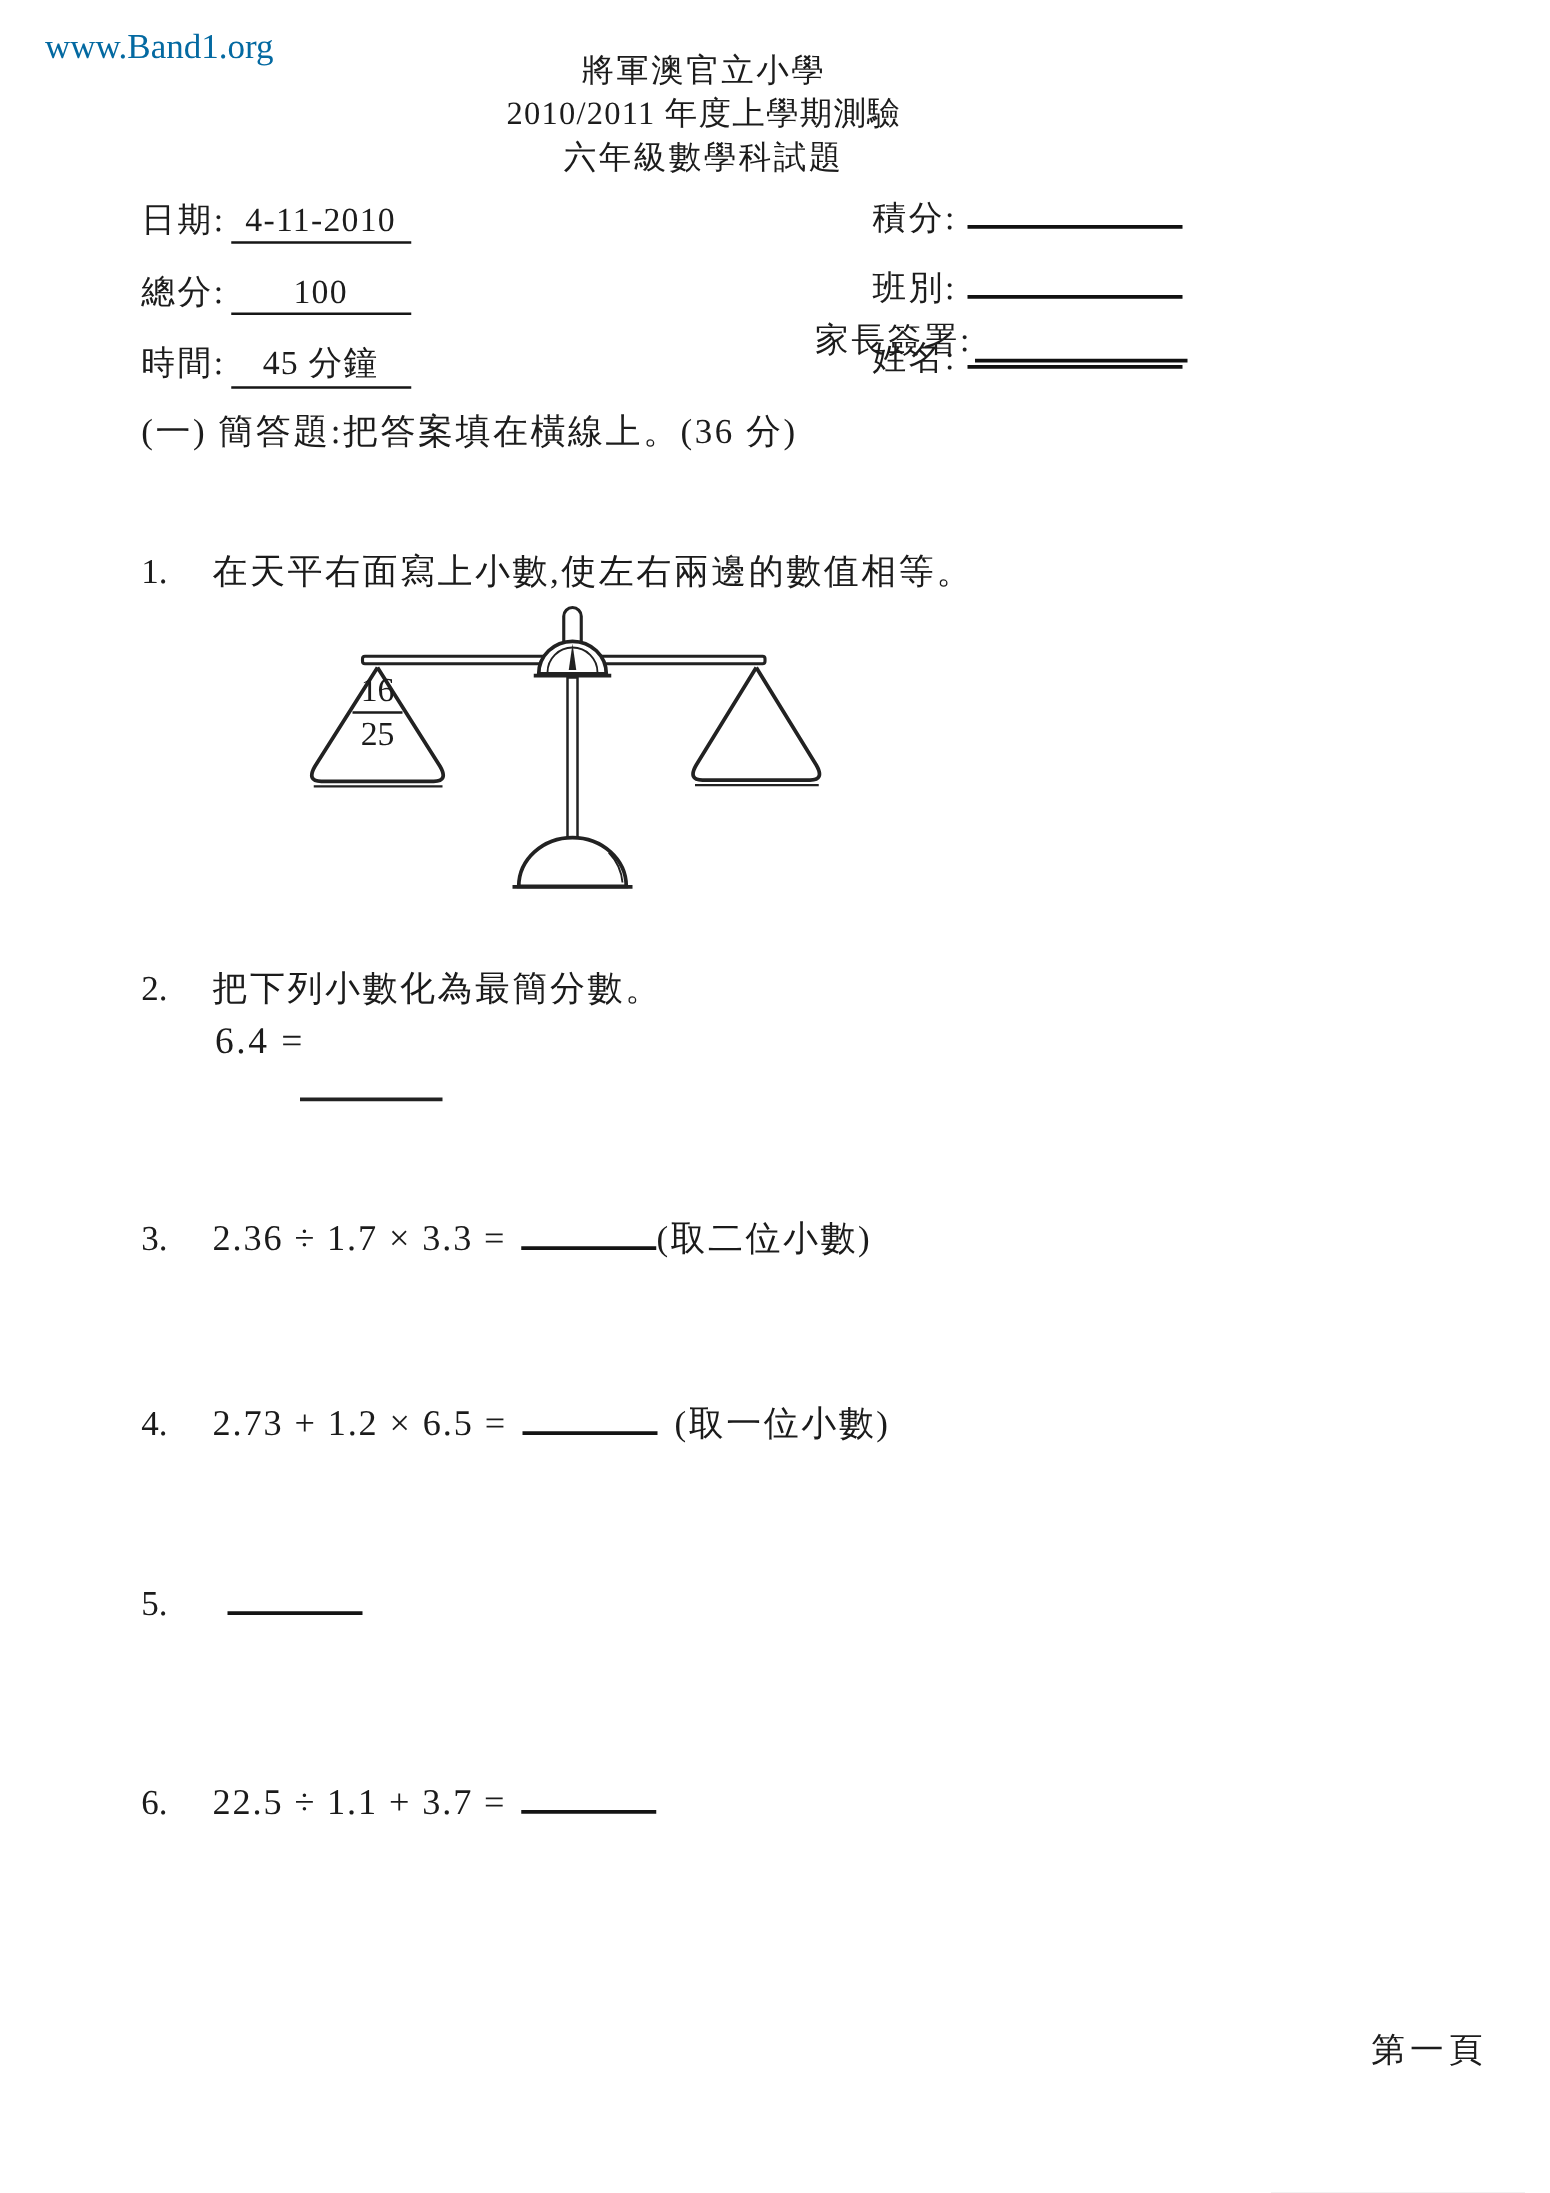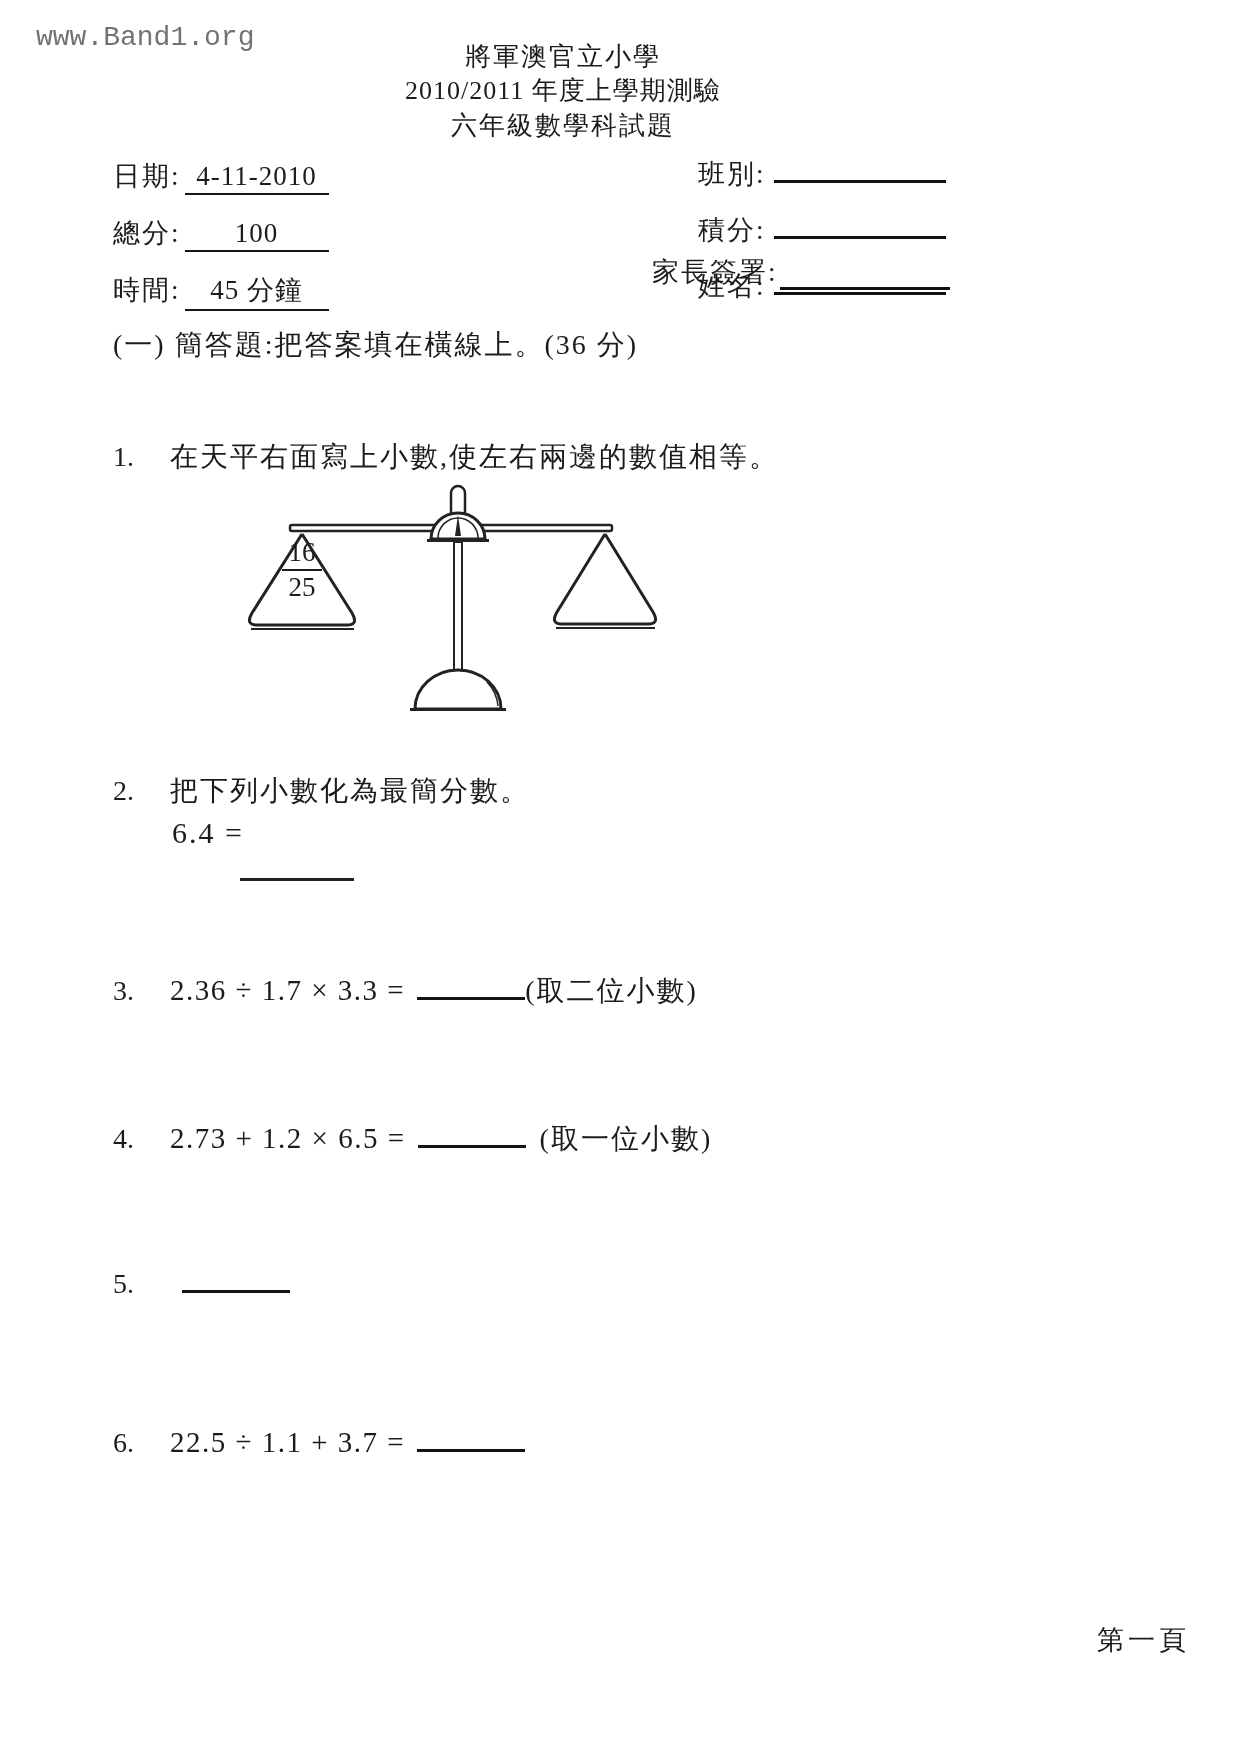--- a/index.html
+++ b/index.html
@@ -8,22 +8,22 @@
     width:1240px;height:1754px;
     margin:0 auto;
     background:#ffffff;
     color:#1c1c1c;
     font-family:"Liberation Serif","DejaVu Serif",serif;
     overflow:hidden;
   }
   .abs{position:absolute;}
   .watermark{
     left:36px;top:22px;
-    font-family:Liberation Mono, monospace;
-    font-size:28px;color:#737373;
+    font-family:Liberation Serif, serif;
+    font-size:28px;color:#0369a1;
   }
   .title-block{left:313px;top:40px;width:500px;text-align:center;letter-spacing:2px;font-family:Liberation Serif, serif;}
   .title-line{font-size:26px;line-height:1.32;}
   .title-line.num{letter-spacing:1px;}
 
   .info-left{left:113px;top:138px;font-size:27px;}
   .info-row{display:flex;align-items:baseline;margin-bottom:7px;letter-spacing:2px;margin-top:20px;}
   .info-label{white-space:nowrap;}
   .uval{
     display:inline-block;min-width:132px;text-align:center;
@@ -89,25 +89,25 @@
       <span class="uval">100</span>
     </div>
     <div class="info-row">
       <span class="info-label">時間:</span>
       <span class="uval">45 分鐘</span>
     </div>
   </div>
 
   <div class="abs info-right">
     <div class="info-row">
+      <span class="info-label">積分:</span>
+      <span class="line"></span>
+    </div>
+    <div class="info-row">
       <span class="info-label">班別:</span>
-      <span class="line"></span>
-    </div>
-    <div class="info-row">
-      <span class="info-label">積分:</span>
       <span class="line"></span>
     </div>
     <div class="info-row">
       <span class="info-label">姓名:</span>
       <span class="line"></span>
     </div>
   </div>
 
   <div class="abs parent-row">
     <span class="info-label">家長簽署:</span>

